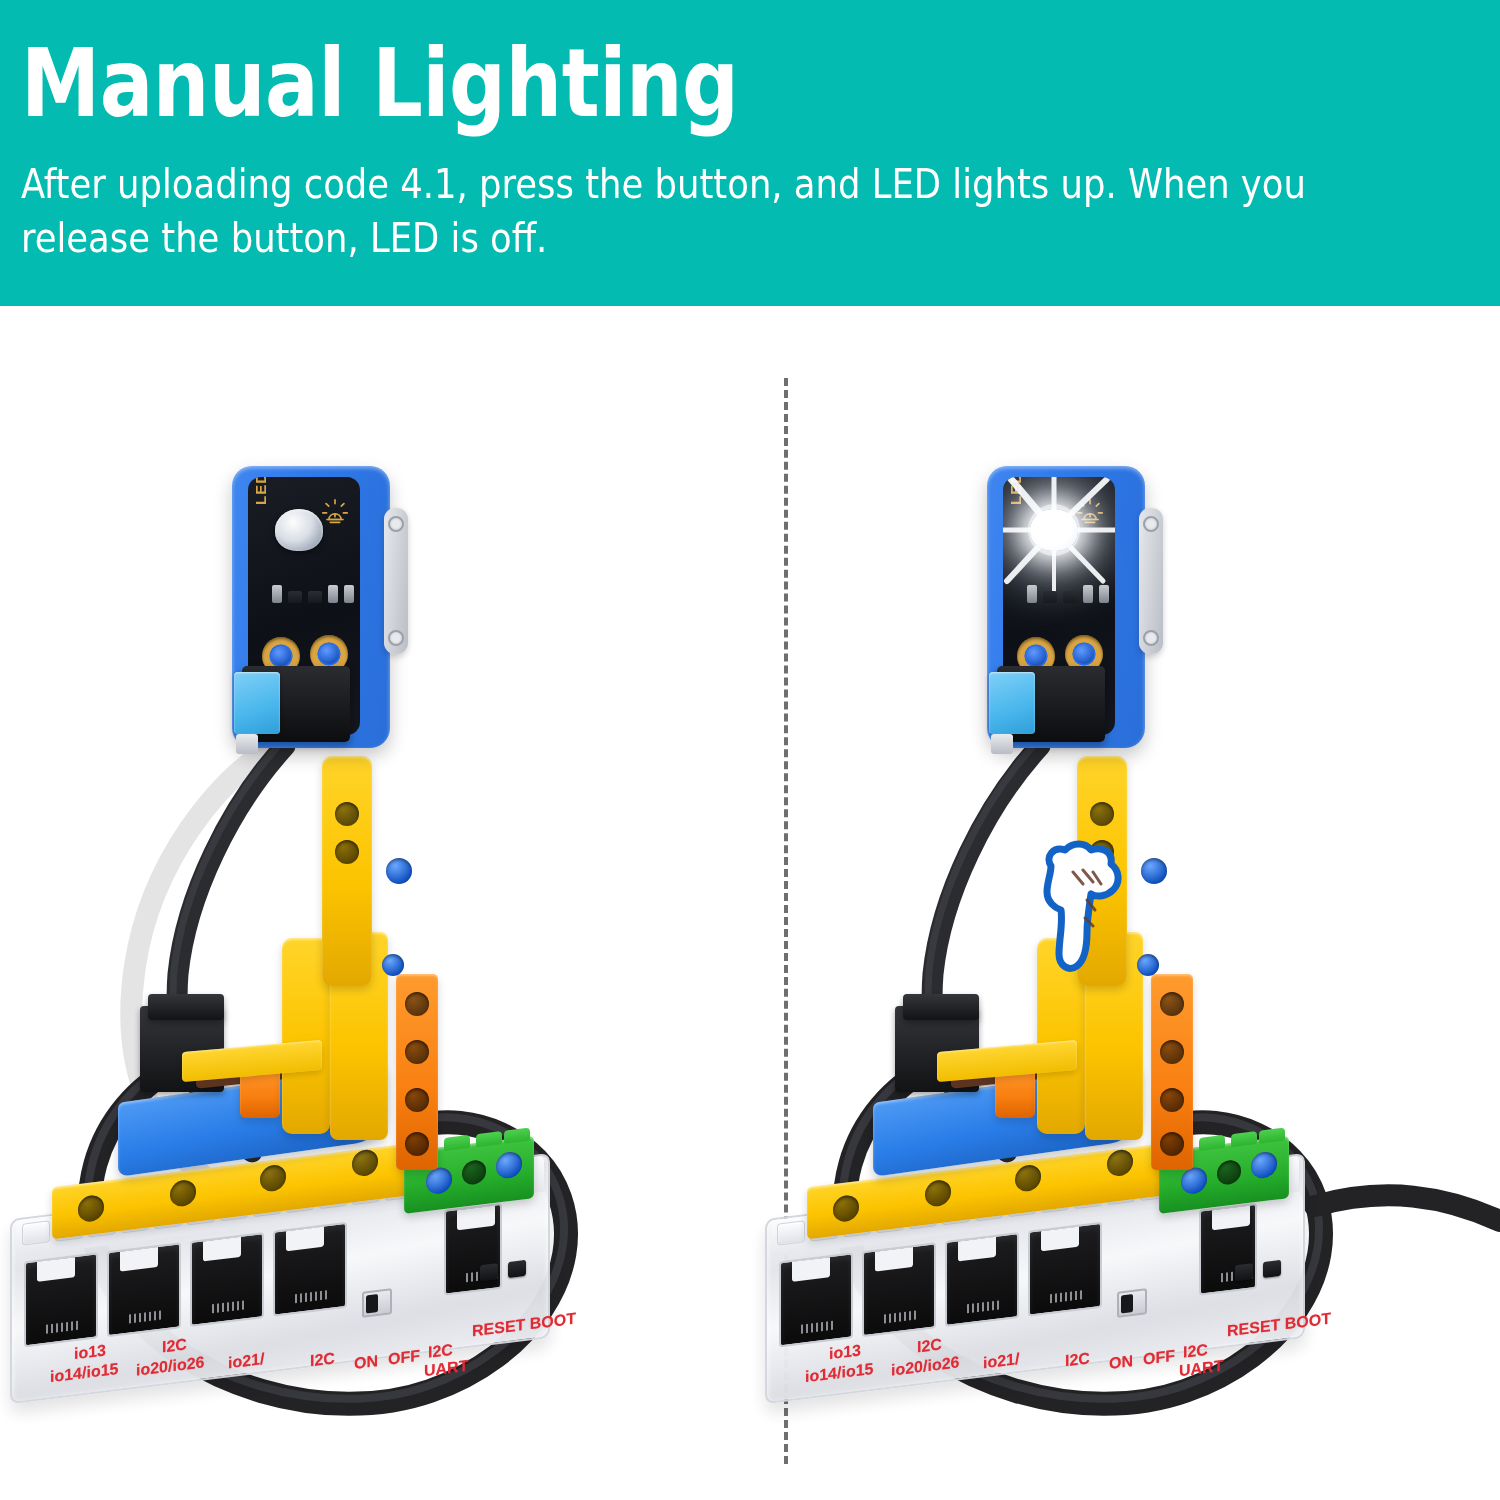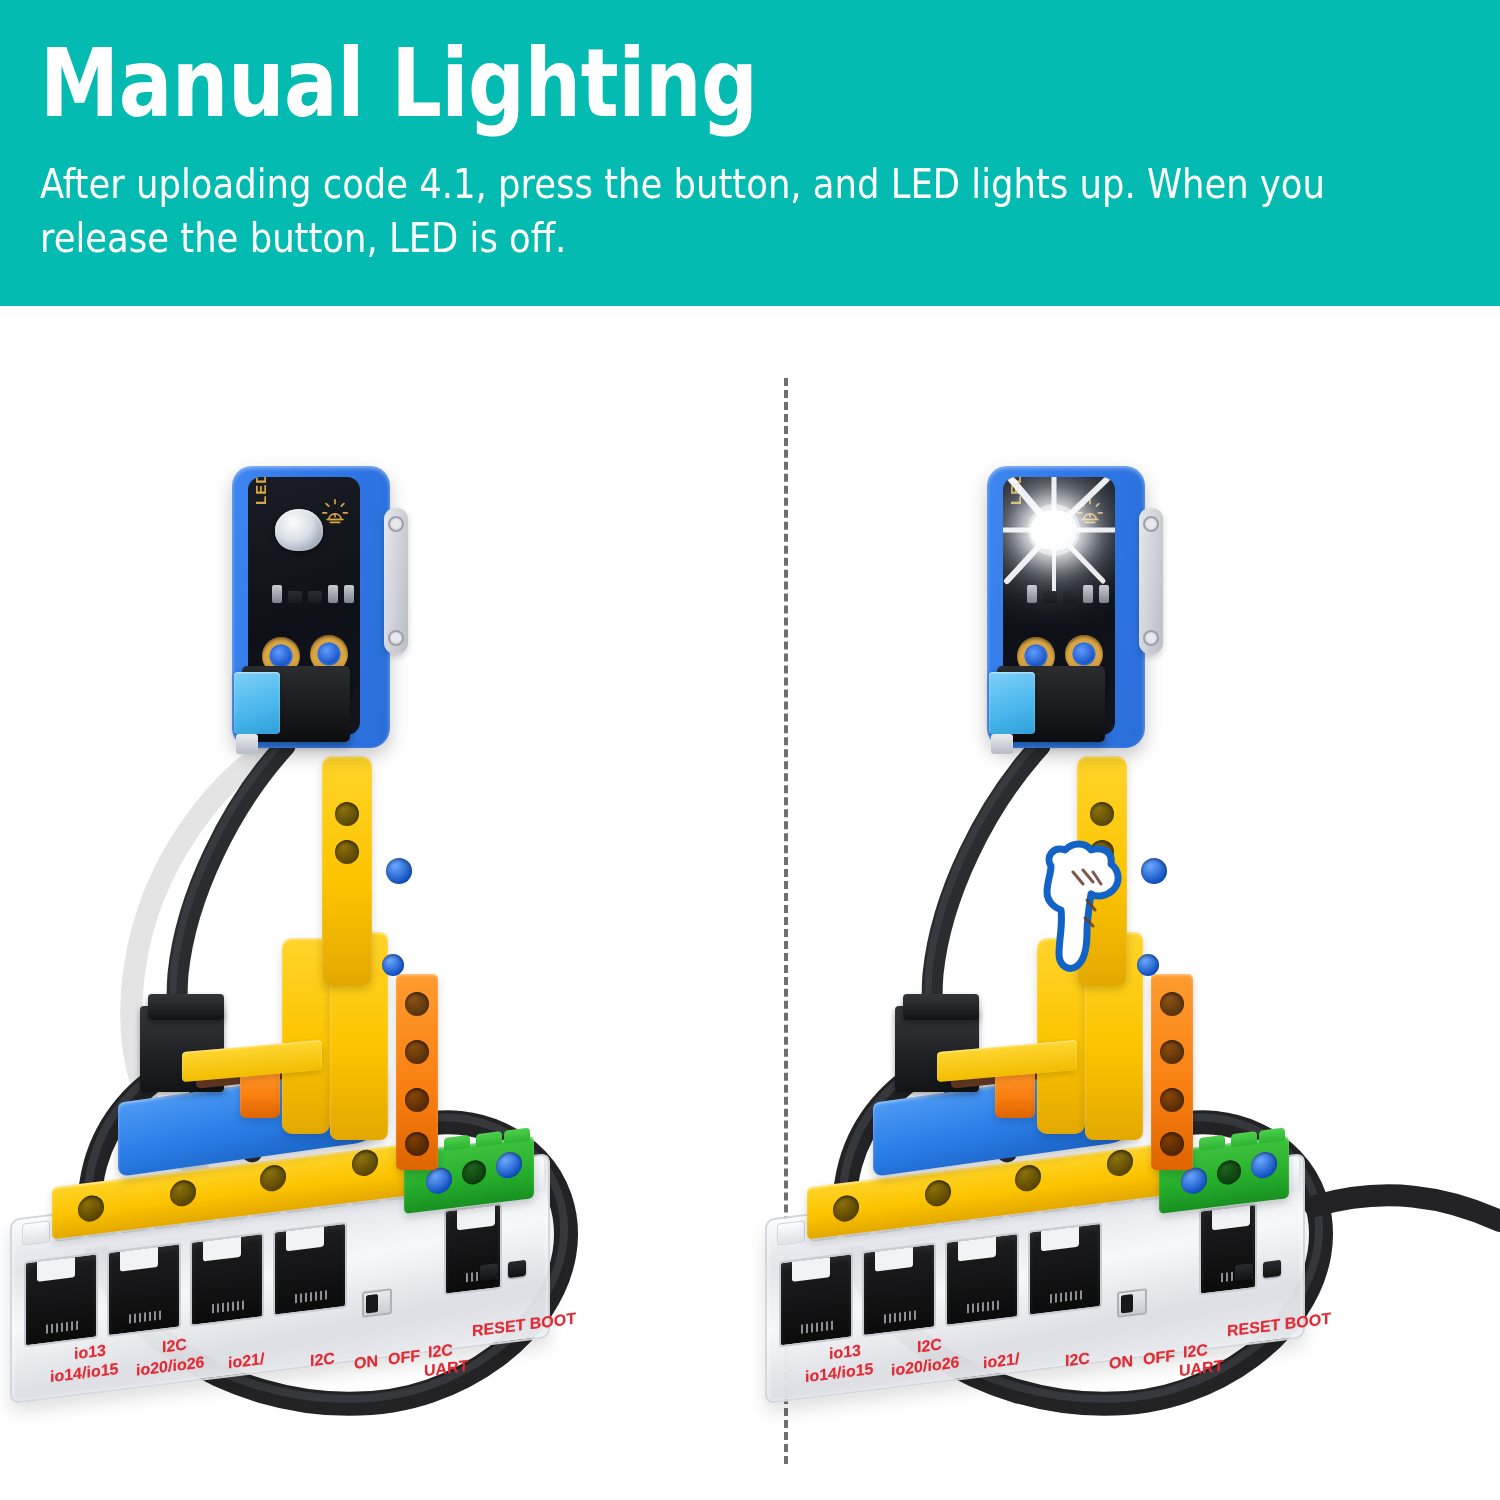--- a/index.html
+++ b/index.html
@@ -10,21 +10,21 @@
     overflow: hidden;
     position: relative;
   }
 
   
   #header {
     position: absolute;
     left: 0; top: 0;
     width: 1500px; height: 306px;
     background: #03bbb0;
-    padding: 36px 40px 0 40px;
+    padding: 36px 40px 0 21px;
   }
   #title {
     color: #ffffff;
     font-family: "Liberation Sans Narrow", "DejaVu Sans Condensed", "Liberation Sans", sans-serif;
     font-size: 95px;
     font-weight: bold;
     line-height: 1.0;
     letter-spacing: -0.5px;
     transform: scaleX(0.93);
     transform-origin: left center;

